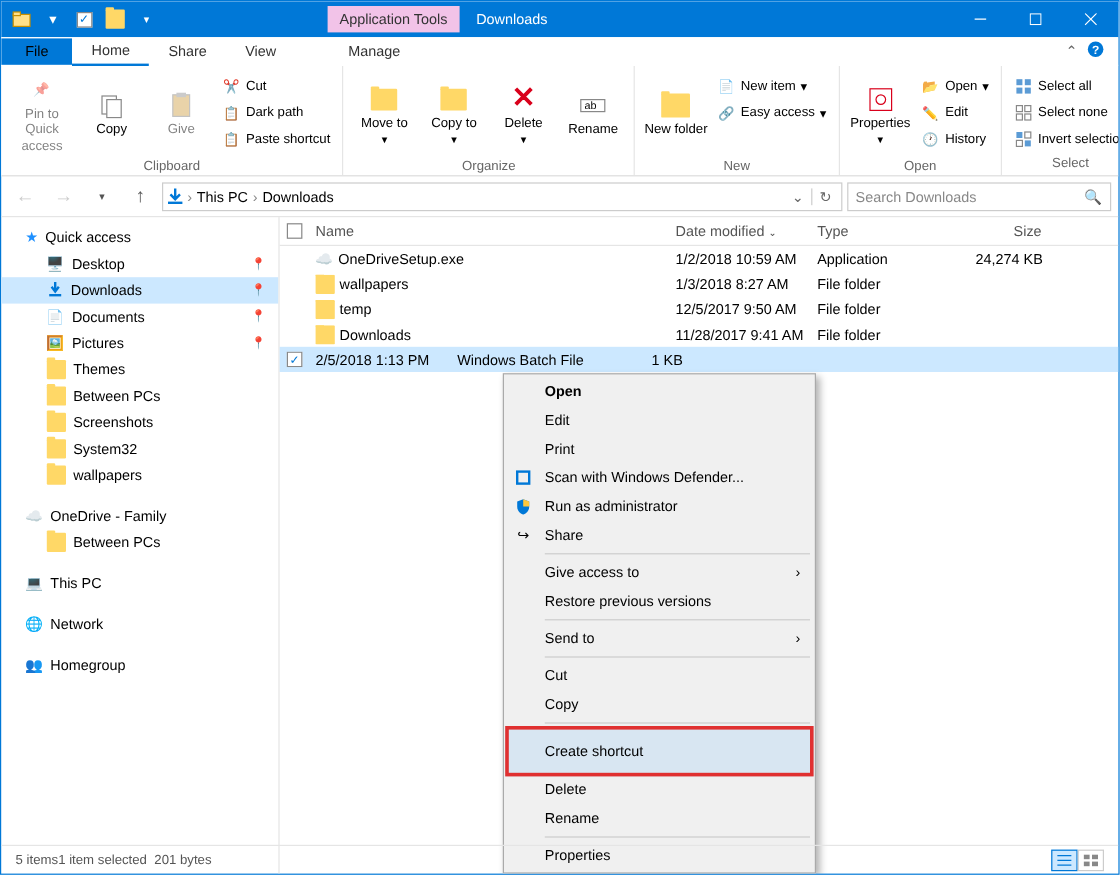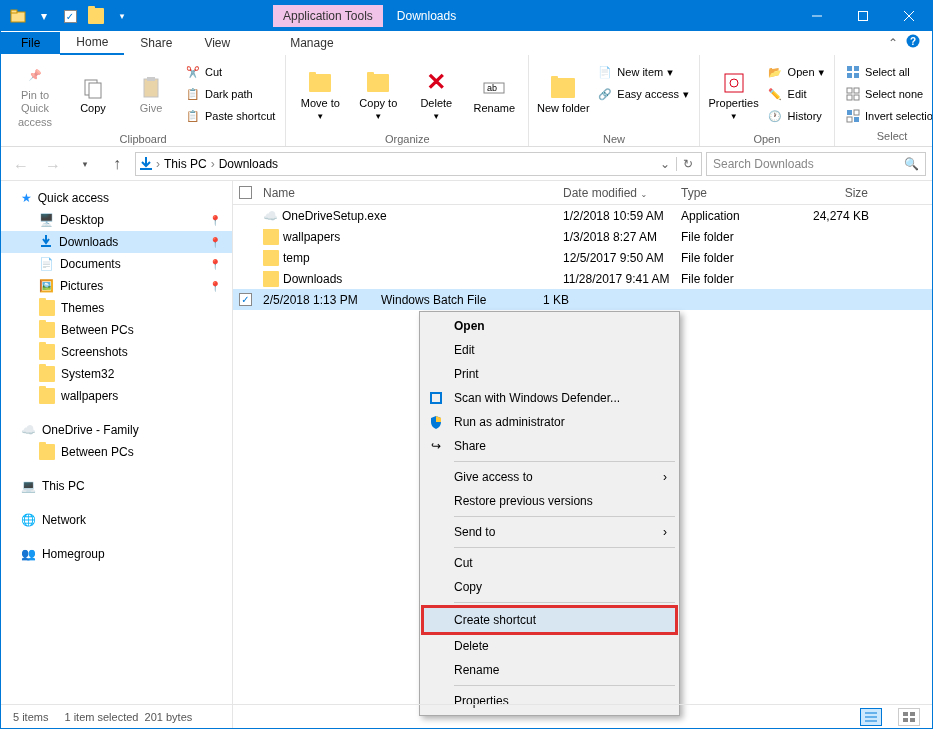--- a/index.html
+++ b/index.html
@@ -67,28 +67,28 @@
 .col-size { width: 80px; text-align: right; }
 .filerow { display: flex; height: 21px; align-items: center; }
 .filerow > div { padding: 0 6px; overflow: hidden; white-space: nowrap; }
 .filerow.selected { background: #cce8ff; }
 .filerow .col-name { display: flex; align-items: center; gap: 4px; }
 .chkbox { width: 13px; height: 13px; border: 1px solid #888; background: #fff; display:flex; align-items:center; justify-content:center; font-size:10px; color:#0078d7; }
 
 
 .ctxmenu { position: absolute; left: 418px; top: 310px; width: 261px; background: #f0f0f0; border: 1px solid #aaa; box-shadow: 3px 3px 6px rgba(0,0,0,0.3); font-size: 12px; padding: 2px; }
 .ctxitem { display: flex; align-items: center; height: 24px; padding-left: 32px; position: relative; }
-.ctxitem.highlighted { background: #d8e6f2; border: 3px solid #e03030; margin: -1px; padding-left: 30px; height: 30px; }
+.ctxitem.highlighted { background: #d8e6f2; border: 3px solid #e03030; margin: -1px; padding-left: 30px; height: 42px; }
 .ctxitem .arrow { position: absolute; right: 10px; }
 .ctxitem .ctxicon { position: absolute; left: 6px; width:16px; height:16px; display:flex; align-items:center; justify-content:center; }
 .ctxsep { height: 1px; background: #ccc; margin: 3px 2px 3px 32px; }
 .ctxitem.bold { font-weight: bold; }
 
 
-.statusbar { position: absolute; bottom: 0; left: 0; right: 0; height: 24px; border-top: 1px solid #e5e5e5; display: flex; align-items: center; font-size: 11px; color: #555; padding: 0 12px; gap: 16px; }
+.statusbar { position: absolute; bottom: 0; left: 0; right: 0; height: 24px; border-top: 1px solid #e5e5e5; display: flex; align-items: center; font-size: 11px; color: #555; padding: 0 12px; }
 .statusbar .spacer { flex: 1; }
 .viewbtn { width: 22px; height: 18px; border: 1px solid #ccc; display:flex; align-items:center; justify-content:center; }
 .viewbtn.active { background: #cce8ff; border-color: #0078d7; }
 </style>
 </head>
 <body>
 
 <div class="titlebar">
   <div class="qat">
     <div class="qat-item">

